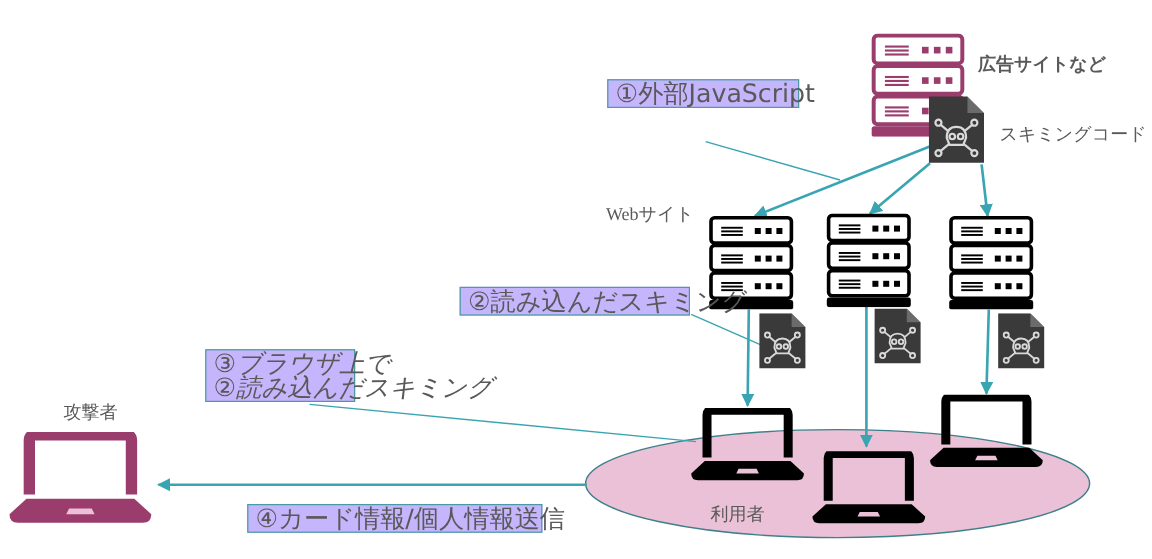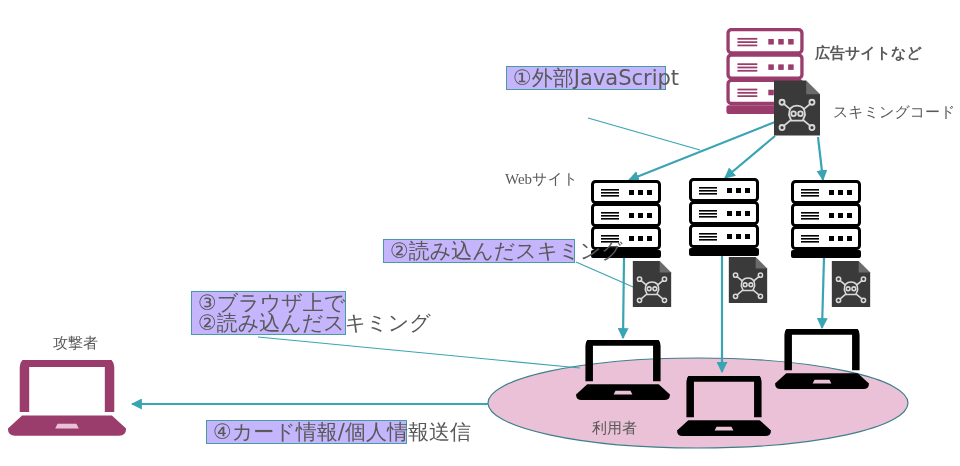--- a/index.html
+++ b/index.html
@@ -110,19 +110,19 @@
 <div class="lbl" style="left:505px; top:170px;font-family:Liberation Serif, serif;">Webサイト</div>
 <div class="lbl" style="left:53px; top:334px;">攻撃者</div>
 <div class="lbl" style="left:592px; top:419px;">利用者</div>
 
 <div class="callout" style="left:506px; top:66px; width:160px;">
   <div>①外部JavaScript</div>
 </div>
 <div class="callout" style="left:383px; top:239px; width:192px;">
   <div>②読み込んだスキミング</div>
 </div>
-<div class="callout" style="left:191px; top:291px; width:155px;">
+<div class="callout" style="left:171px; top:291px; width:125px;font-style:italic;">
   <div>③ブラウザ上で</div>
   <div>②読み込んだスキミング</div>
 </div>
-<div class="callout" style="left:206px; top:420px; width:201px;">
+<div class="callout" style="left:206px; top:420px; width:246px;">
   <div>④カード情報/個人情報送信</div>
 </div>
 
 </body></html>

